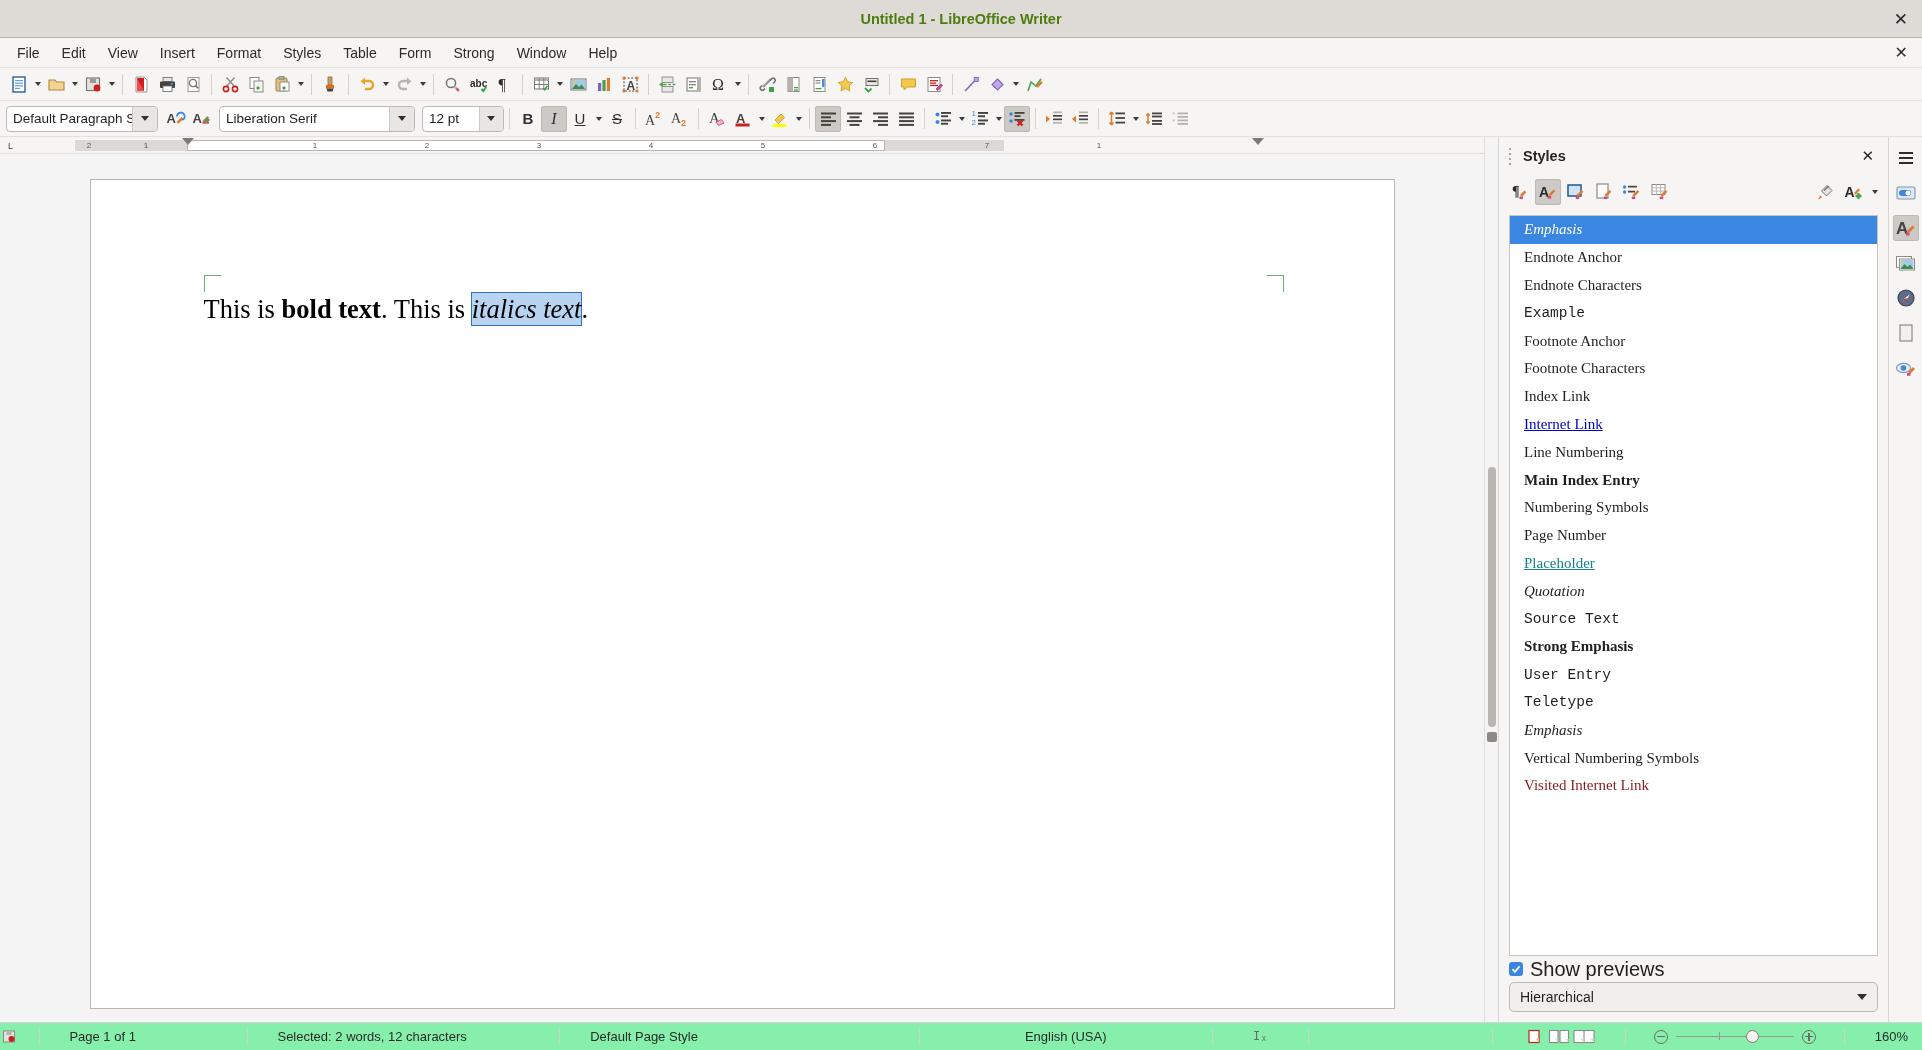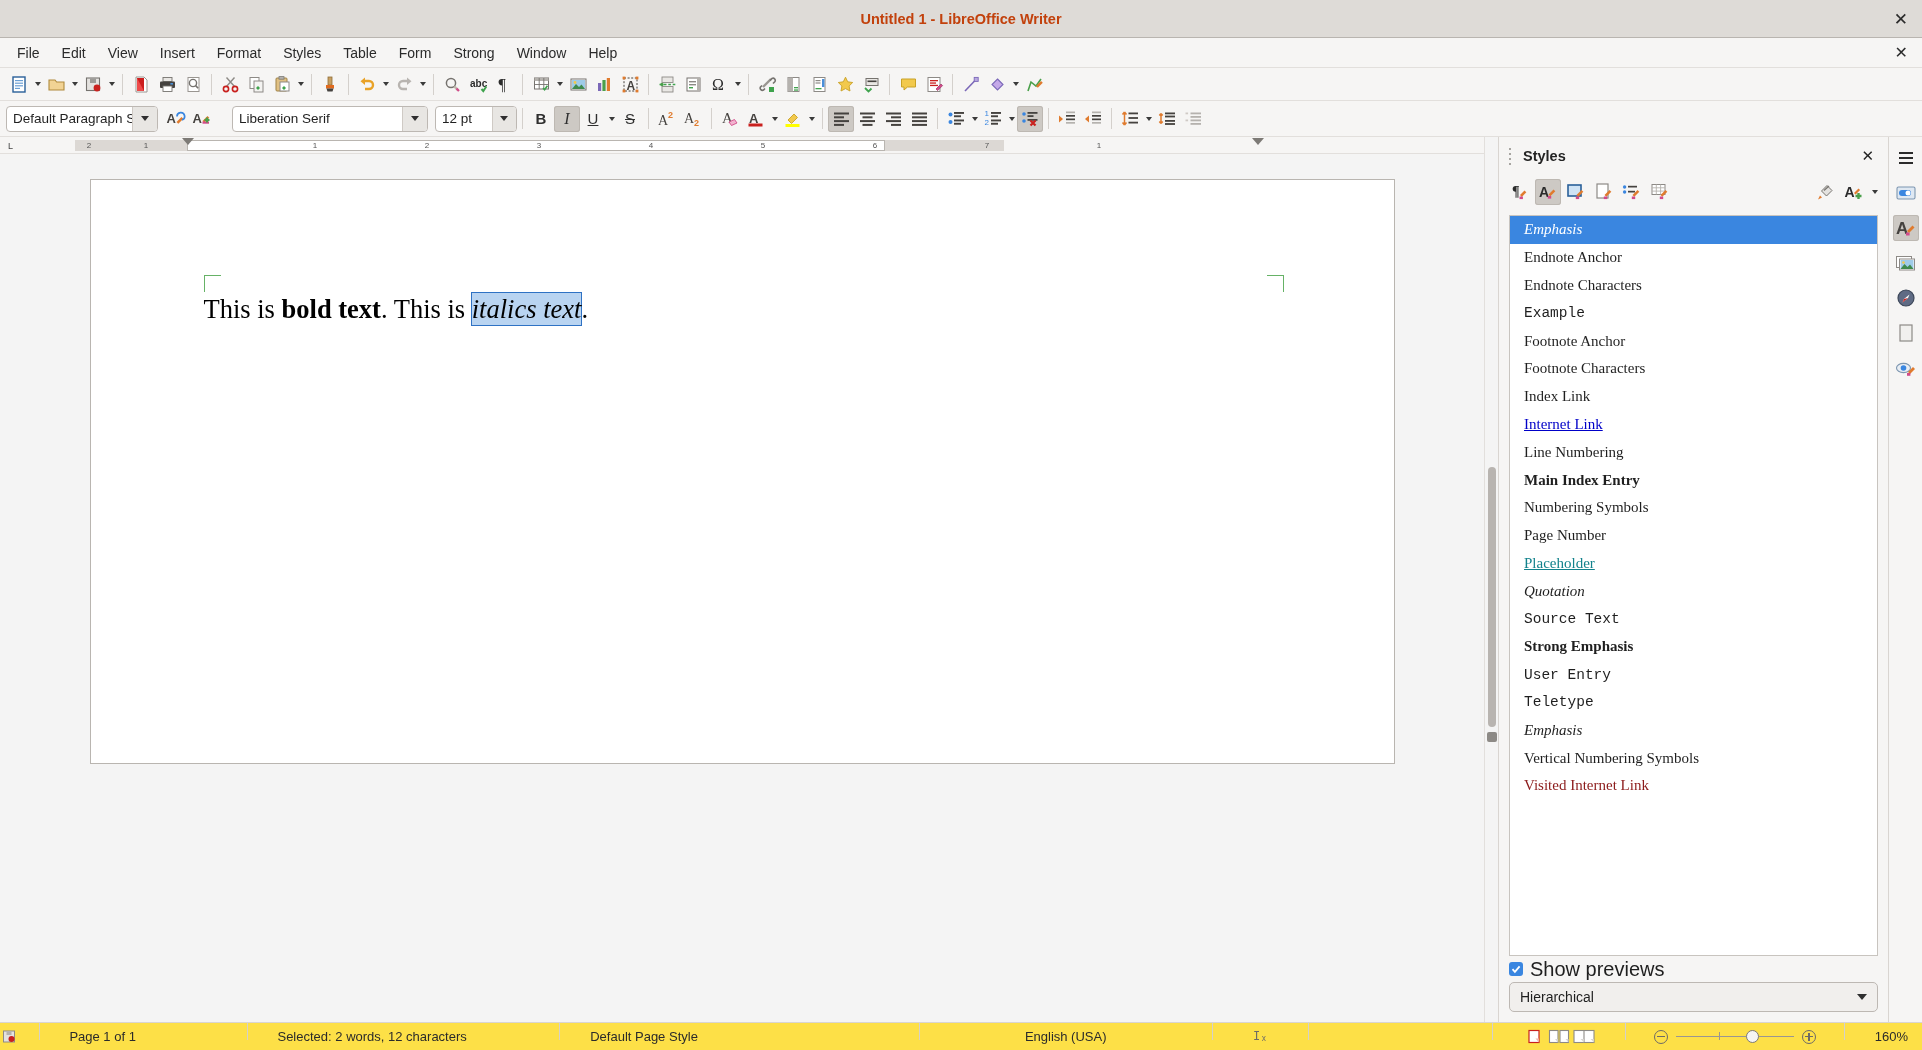--- a/index.html
+++ b/index.html
@@ -13,21 +13,21 @@
   }
   .app { width:1922px; height:1050px; display:flex; flex-direction:column; position:relative; }
 
   
   .titlebar {
     height:38px; background:#dedbd7; border-bottom:1px solid #b9b5b0;
     display:flex; align-items:center; position:relative; flex:0 0 38px;
   }
   .titlebar .title {
     position:absolute; left:0; right:0; text-align:center;
-    font-size:14.5px; font-weight:bold; color:#c2410c;
+    font-size:14.5px; font-weight:bold; color:#4d7c0f;
   }
   .titlebar .winclose {
     position:absolute; right:14px; top:50%; transform:translateY(-50%);
     font-size:17px; color:#2b2b2b; line-height:1; cursor:pointer;
   }
 
   
   .menubar {
     height:30px; background:#f6f5f4; border-bottom:1px solid #e2dfdc;
     display:flex; align-items:center; padding-left:6px; position:relative; flex:0 0 30px;
@@ -112,21 +112,21 @@
   .ruler .indentmark {
     position:absolute; top:1px; width:0;height:0;
     border-left:6px solid transparent;border-right:6px solid transparent;border-top:7px solid #7d7a76;
   }
 
   .docarea {
     flex:1 1 auto; background:#f4f4f4; position:relative; overflow:hidden;
     display:flex; justify-content:center;
   }
   .page {
-    margin-top:25px; width:1305px; height:585px; background:#fff;
+    margin-top:25px; width:1305px; height:830px; background:#fff;
     border:1px solid #b9b5b0; position:relative;
   }
   .crop { position:absolute; width:17px; height:17px; }
   .crop.tl { left:113px; top:95px; border-left:1px solid #66b266; border-top:1px solid #66b266; }
   .crop.tr { left:1176px; top:95px; border-right:1px solid #66b266; border-top:1px solid #66b266; }
   .doctext {
     position:absolute; left:113px; top:113px; right:113px;
     font-family:"Liberation Serif", serif; font-size:26.5px; color:#000; line-height:1.25;
     white-space:nowrap;
   }
@@ -213,22 +213,22 @@
     flex:0 0 34px;
   }
   .rbtn {
     width:26px;height:26px;display:flex;align-items:center;justify-content:center;
     border-radius:3px;cursor:pointer;
   }
   .rbtn.active { background:#cdc9c4; box-shadow: inset 0 0 0 1px #bdb8b2; }
 
   
   .statusbar {
-    height:28px; background:#fde047; border-top:1px solid #d9d5d1;
-    display:flex; font-size:13px; color:#2b2b2b; flex:0 0 28px;gap:20px;
+    height:28px; background:#86efac; border-top:1px solid #d9d5d1;
+    display:flex; align-items:center; font-size:13px; color:#2b2b2b; flex:0 0 28px;gap:20px;
   }
   .sb-cell { display:flex; align-items:center; height:100%; padding:0 10px; }
   .sb-div { width:1px; height:17px; background:#d4d0cc; }
   .sb-save { width:24px; display:flex; align-items:center; justify-content:center; }
   .zoomslider { display:flex; align-items:center; gap:0; padding:0 8px; }
   .zs-line { width:118px; height:1px; background:#9a9691; position:relative; }
   .zs-tick { position:absolute; left:43px; top:-4px; width:1px; height:8px; background:#9a9691; }
   .zs-knob {
     position:absolute; left:70px; top:-6px; width:13px;height:13px;border-radius:50%;
     background:#f6f5f4; border:1.5px solid #7d7a76; cursor:pointer;
@@ -592,21 +592,21 @@
 
     <div class="tbtn">
       <svg width="20" height="20" viewBox="0 0 20 20">
         <text x="0.5" y="14" font-family="Liberation Sans, sans-serif" font-size="13" font-weight="bold" fill="#45423f">A</text>
         <path d="M10.5 12l5-5 1.8 1.8-5 5z" fill="#e07b2e"></path>
         <rect x="10.5" y="12.5" width="6.5" height="2.2" fill="#d24a8a"></rect>
         <path d="M12.5 11h5M15 8.5v5" stroke="#4aa04a" stroke-width="2.2"></path>
       </svg>
     </div>
 
-    <div class="combo font" style="margin-left:17px">
+    <div class="combo font" style="margin-left:4px">
       <div class="cval">Liberation Serif</div>
       <div class="cbtn">
           <i></i>
         </div>
     </div>
 
     <div class="combo size" style="margin-left:7px">
       <div class="cval">12 pt</div>
       <div class="cbtn">
           <i></i>

